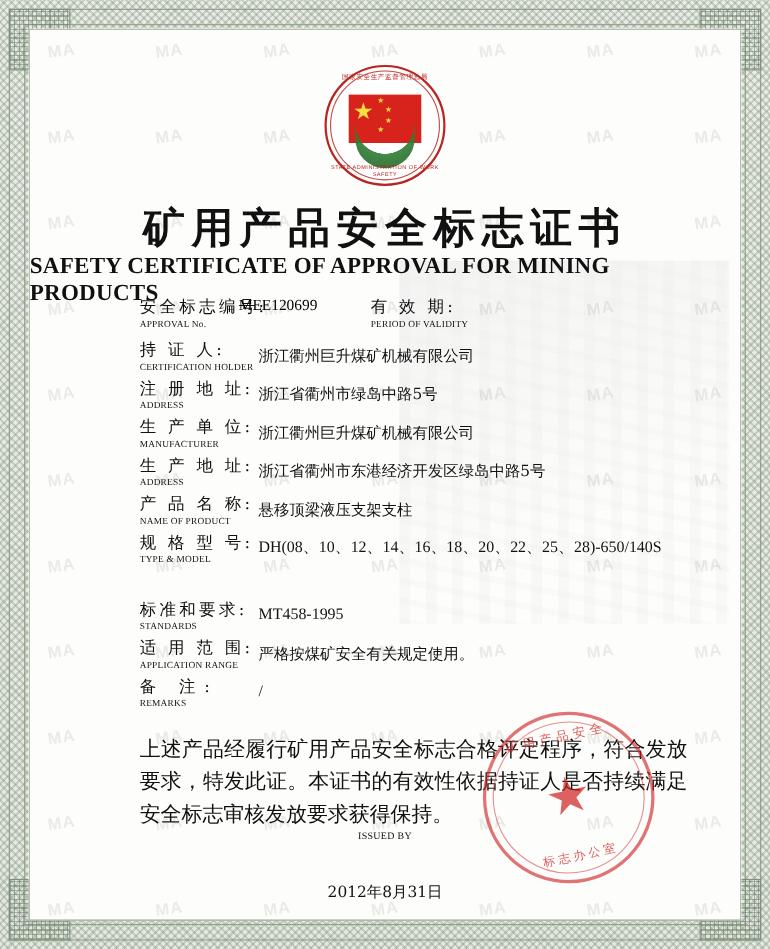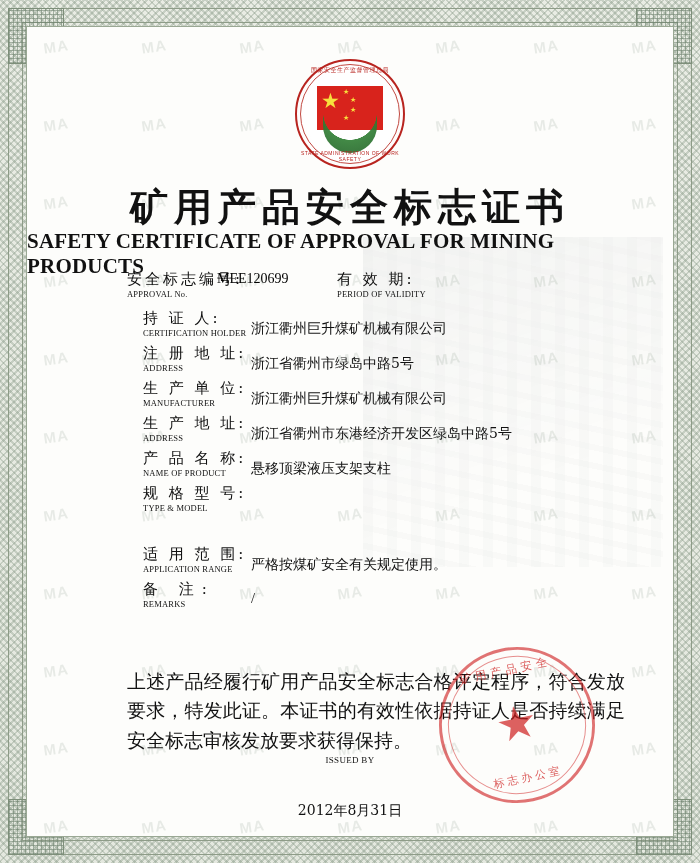--- a/index.html
+++ b/index.html
@@ -189,24 +189,23 @@
 
   
   .rows {
     position: absolute;
     left: 100px;
     right: 40px;
     top: 243px;
   }
   .row {
     display: flex;
-    align-items: flex-end;
+    align-items: center;
     margin-bottom: 6px;
     position: relative;
-    margin-left: 16px;
   }
   .label-block {
     width: 108px;
     flex: 0 0 108px;
   }
   .label-cn {
     font-size: 15px;
     color: #111;
     letter-spacing: 3px;
     font-family: "DejaVu Serif", serif;
@@ -508,24 +507,32 @@
           <div class="label-en">NAME OF PRODUCT</div>
         </div>
         <div class="value">悬移顶梁液压支架支柱</div>
       </div>
 
       <div class="row">
         <div class="label-block">
           <div class="label-cn">规 格 型 号:</div>
           <div class="label-en">TYPE &amp; MODEL</div>
         </div>
+        <div class="value latin">DH(08、10、12、14、16、18、20、22、25、28)-650/140S</div>
       </div>
 
       <div class="gap"></div>
 
+      <div class="row">
+        <div class="label-block">
+          <div class="label-cn">标准和要求:</div>
+          <div class="label-en">STANDARDS</div>
+        </div>
+        <div class="value latin">MT458-1995</div>
+      </div>
 
       <div class="row">
         <div class="label-block">
           <div class="label-cn">适 用 范 围:</div>
           <div class="label-en">APPLICATION RANGE</div>
         </div>
         <div class="value">严格按煤矿安全有关规定使用。</div>
       </div>
 
       <div class="row">

